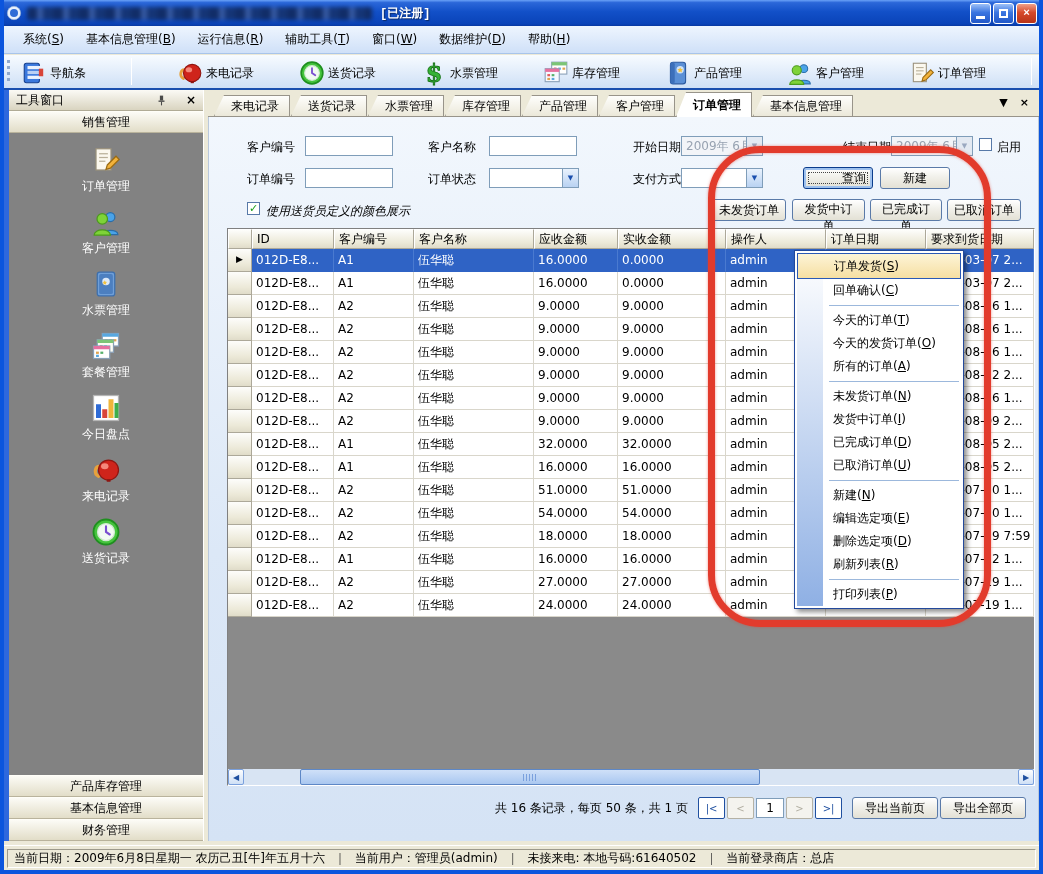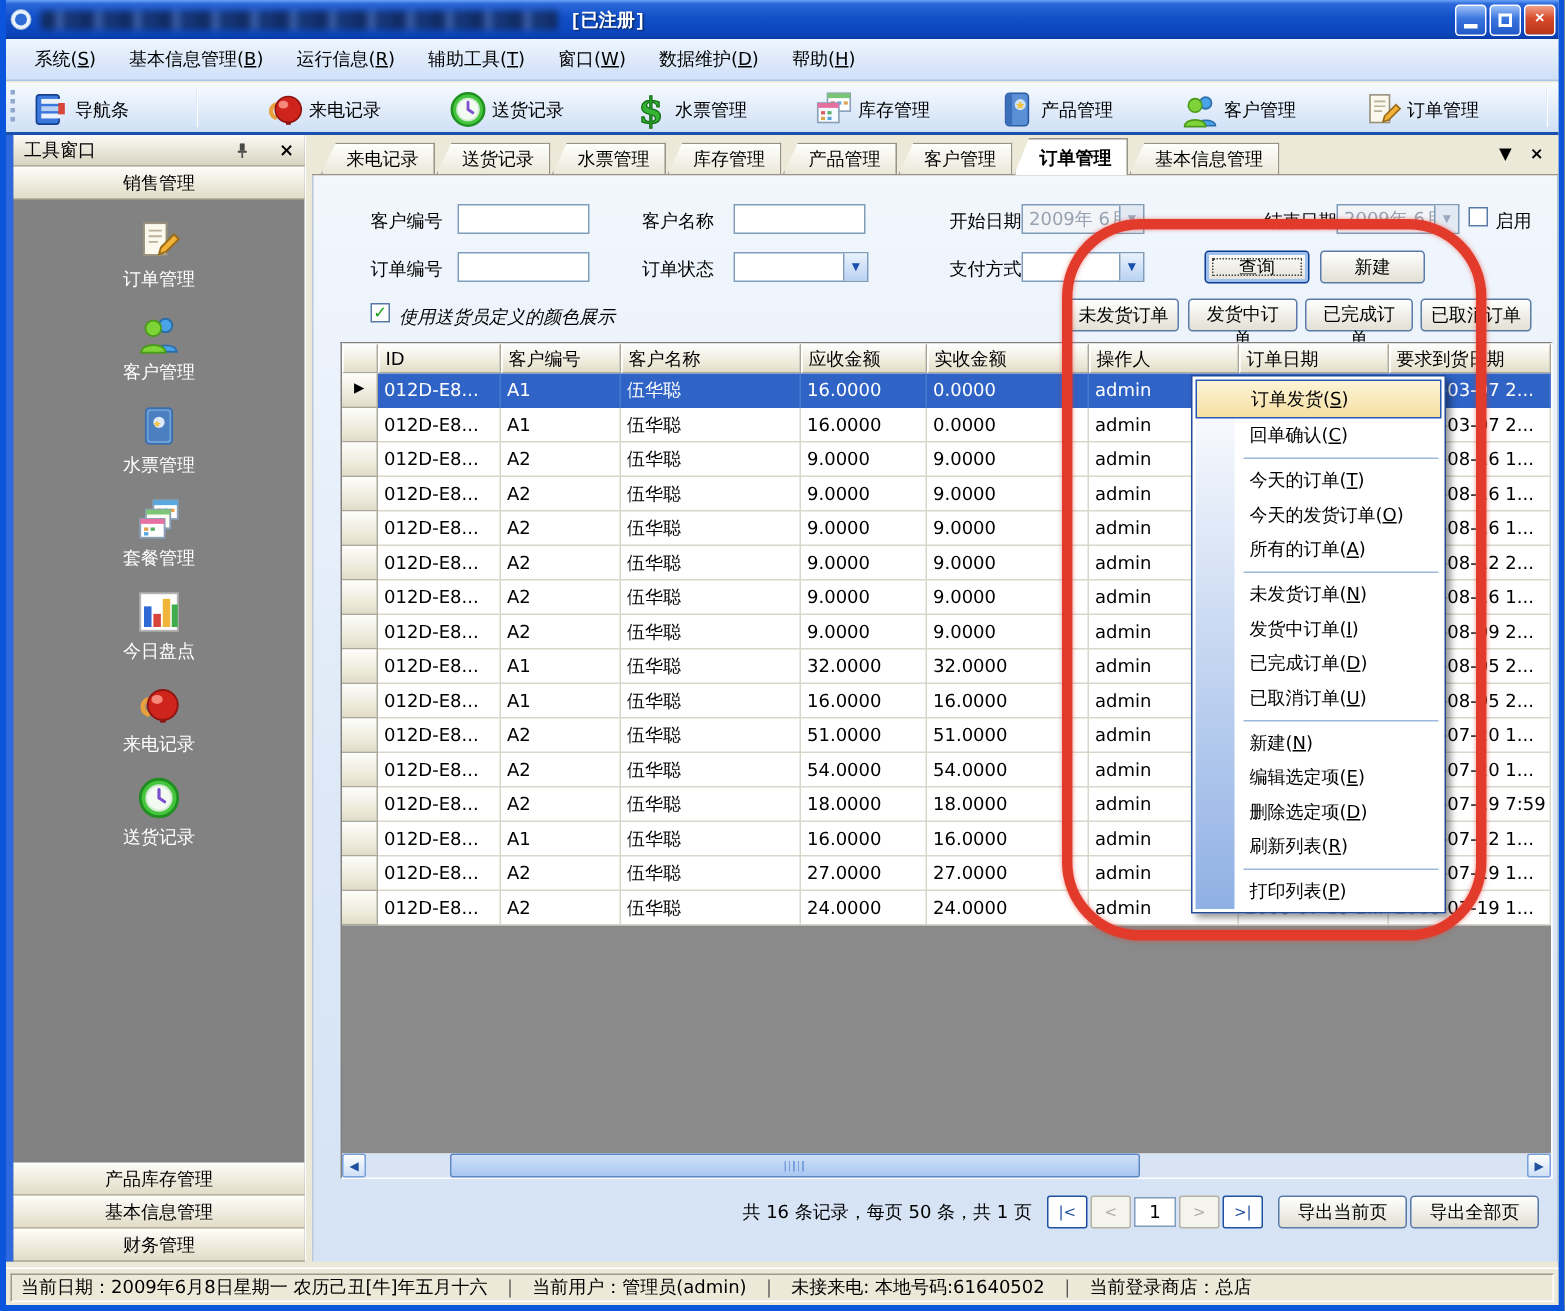--- a/index.html
+++ b/index.html
@@ -73,21 +73,21 @@
   .tabstrip-btns{position:absolute;right:10px;top:6px;display:flex;gap:12px;align-items:center;}
   .tabstrip-btns span{cursor:pointer;font-size:11px;}
   .tabpage{position:absolute;left:0;right:0;top:27px;bottom:0;
     background:linear-gradient(#f2f7fd,#dce8f7 60%,#d5e3f5);border-left:1px solid #b9c8dc;border-right:1px solid #b9c8dc;}
   
   .flabel{position:absolute;white-space:nowrap;}
   .finput{position:absolute;height:20px;border:1px solid #7f9db9;background:#fff;font:12px "DejaVu Sans",sans-serif;padding:0 3px;}
   .fcombo{position:absolute;}
   .xp-btn{position:absolute;height:22px;background:linear-gradient(#ffffff,#f1f0ea 45%,#e3e1d5);
     border:1px solid #5a7aa8;border-radius:3px;font:12px "DejaVu Sans",sans-serif;cursor:pointer;text-align:center;}
-  .xp-btn.default{border:1px solid #0a3c8c;box-shadow:inset 0 0 0 2px #9ec1ee;}
+  .xp-btn.default{border:1px solid #0a3c8c;box-shadow:inset 0 0 0 2px #9ec1ee;text-align:right;}
   .xp-btn.default::after{content:"";position:absolute;inset:4px;border:1px dotted #444;}
   .checkbox{position:absolute;width:13px;height:13px;background:#fff;border:1px solid #5779a8;
     display:flex;align-items:center;justify-content:center;font-size:11px;font-weight:bold;color:#18a018;cursor:pointer;}
   
   .grid-panel{position:absolute;left:18px;top:111px;width:808px;height:558px;background:#fff;
     border:1px solid #808080;border-right-color:#fff;border-bottom-color:#fff;display:flex;flex-direction:column;}
   .grid-header{height:20px;display:grid;flex:none;}
   .gh-cell{background:linear-gradient(#fdfdfb,#ece9d8 70%,#e0dcc9);border-right:1px solid #aca899;border-bottom:1px solid #aca899;
     border-top:1px solid #fff;border-left:1px solid #fff;padding:0 4px;line-height:18px;white-space:nowrap;overflow:hidden;cursor:pointer;}
   .grid-row{height:23px;display:grid;flex:none;background:#fff;cursor:default;}

